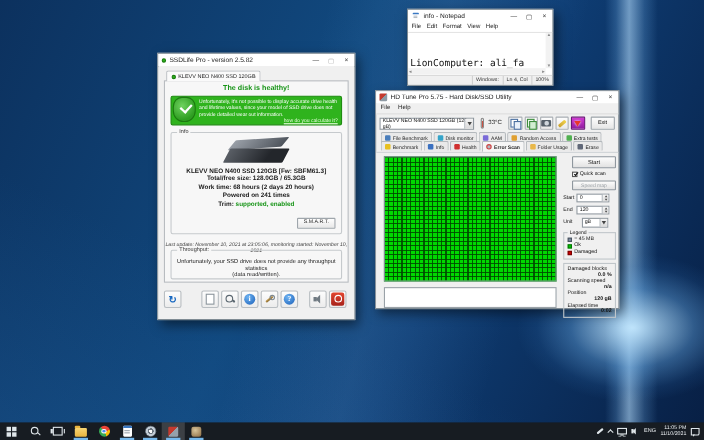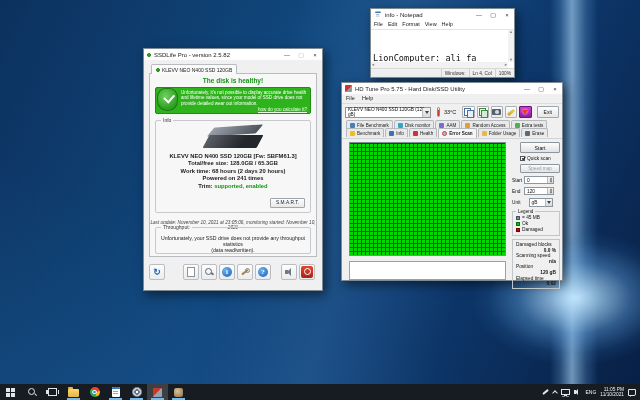--- a/index.html
+++ b/index.html
@@ -11,21 +11,21 @@
       linear-gradient(105deg, transparent 40%, rgba(120,180,235,.14) 55%, transparent 72%),
       linear-gradient(25deg, rgba(30,90,150,.35), transparent 35%),
       linear-gradient(115deg, #0c315e 0%, #11497f 42%, #0e3d74 62%, #081f44 100%);
   }
   .win { position:absolute; background:#f0f0f0; border:1px solid #7f8b93; box-shadow:3px 4px 10px rgba(0,0,0,.5); }
   .tbar { display:flex; align-items:center; background:#fff; height:11px; padding-left:3px; }
   .tbar .ttl { flex:1; font-size:6px; color:#222; white-space:nowrap; overflow:hidden; margin-left:3px; }
   .wctl { display:flex; height:100%; }
   .wctl span { width:14px; display:flex; align-items:center; justify-content:center; font-size:6px; color:#333; }
   
-  #notepad { left:370px; top:8px; width:145px; height:70px; display:flex; flex-direction:column; }
+  #notepad { left:370px; top:8px; width:133px; height:70px; display:flex; flex-direction:column; }
   .np-menu { display:flex; gap:5px; background:#fff; font-size:5.5px; color:#222; padding:1px 3px 2px; border-bottom:1px solid #e4e4e4; }
   .np-body { position:relative; flex:1; background:#fff; overflow:hidden; }
   .np-text { font-family:"DejaVu Sans Mono", monospace; font-size:8.6px; line-height:11px; color:#111; padding:1px 0 0 2px; white-space:pre; }
   .vscroll { position:absolute; right:0; top:0; bottom:6px; width:6px; background:#f2f2f2; display:flex; flex-direction:column; justify-content:space-between; align-items:center; }
   .hscroll { position:absolute; left:0; right:6px; bottom:0; height:6px; background:#f2f2f2; display:flex; justify-content:space-between; align-items:center; }
   .sarrow { font-size:4px; color:#888; line-height:4px; }
   .np-status { height:9px; background:#f0f0f0; border-top:1px solid #d8d8d8; display:flex; justify-content:flex-end; align-items:center; font-size:4.8px; color:#333; }
   .np-status .seg { border-left:1px solid #d0d0d0; padding:0 3px; height:100%; display:flex; align-items:center; white-space:nowrap; }
   
   #ssdlife { left:143px; top:48px; width:180px; height:243px; }

